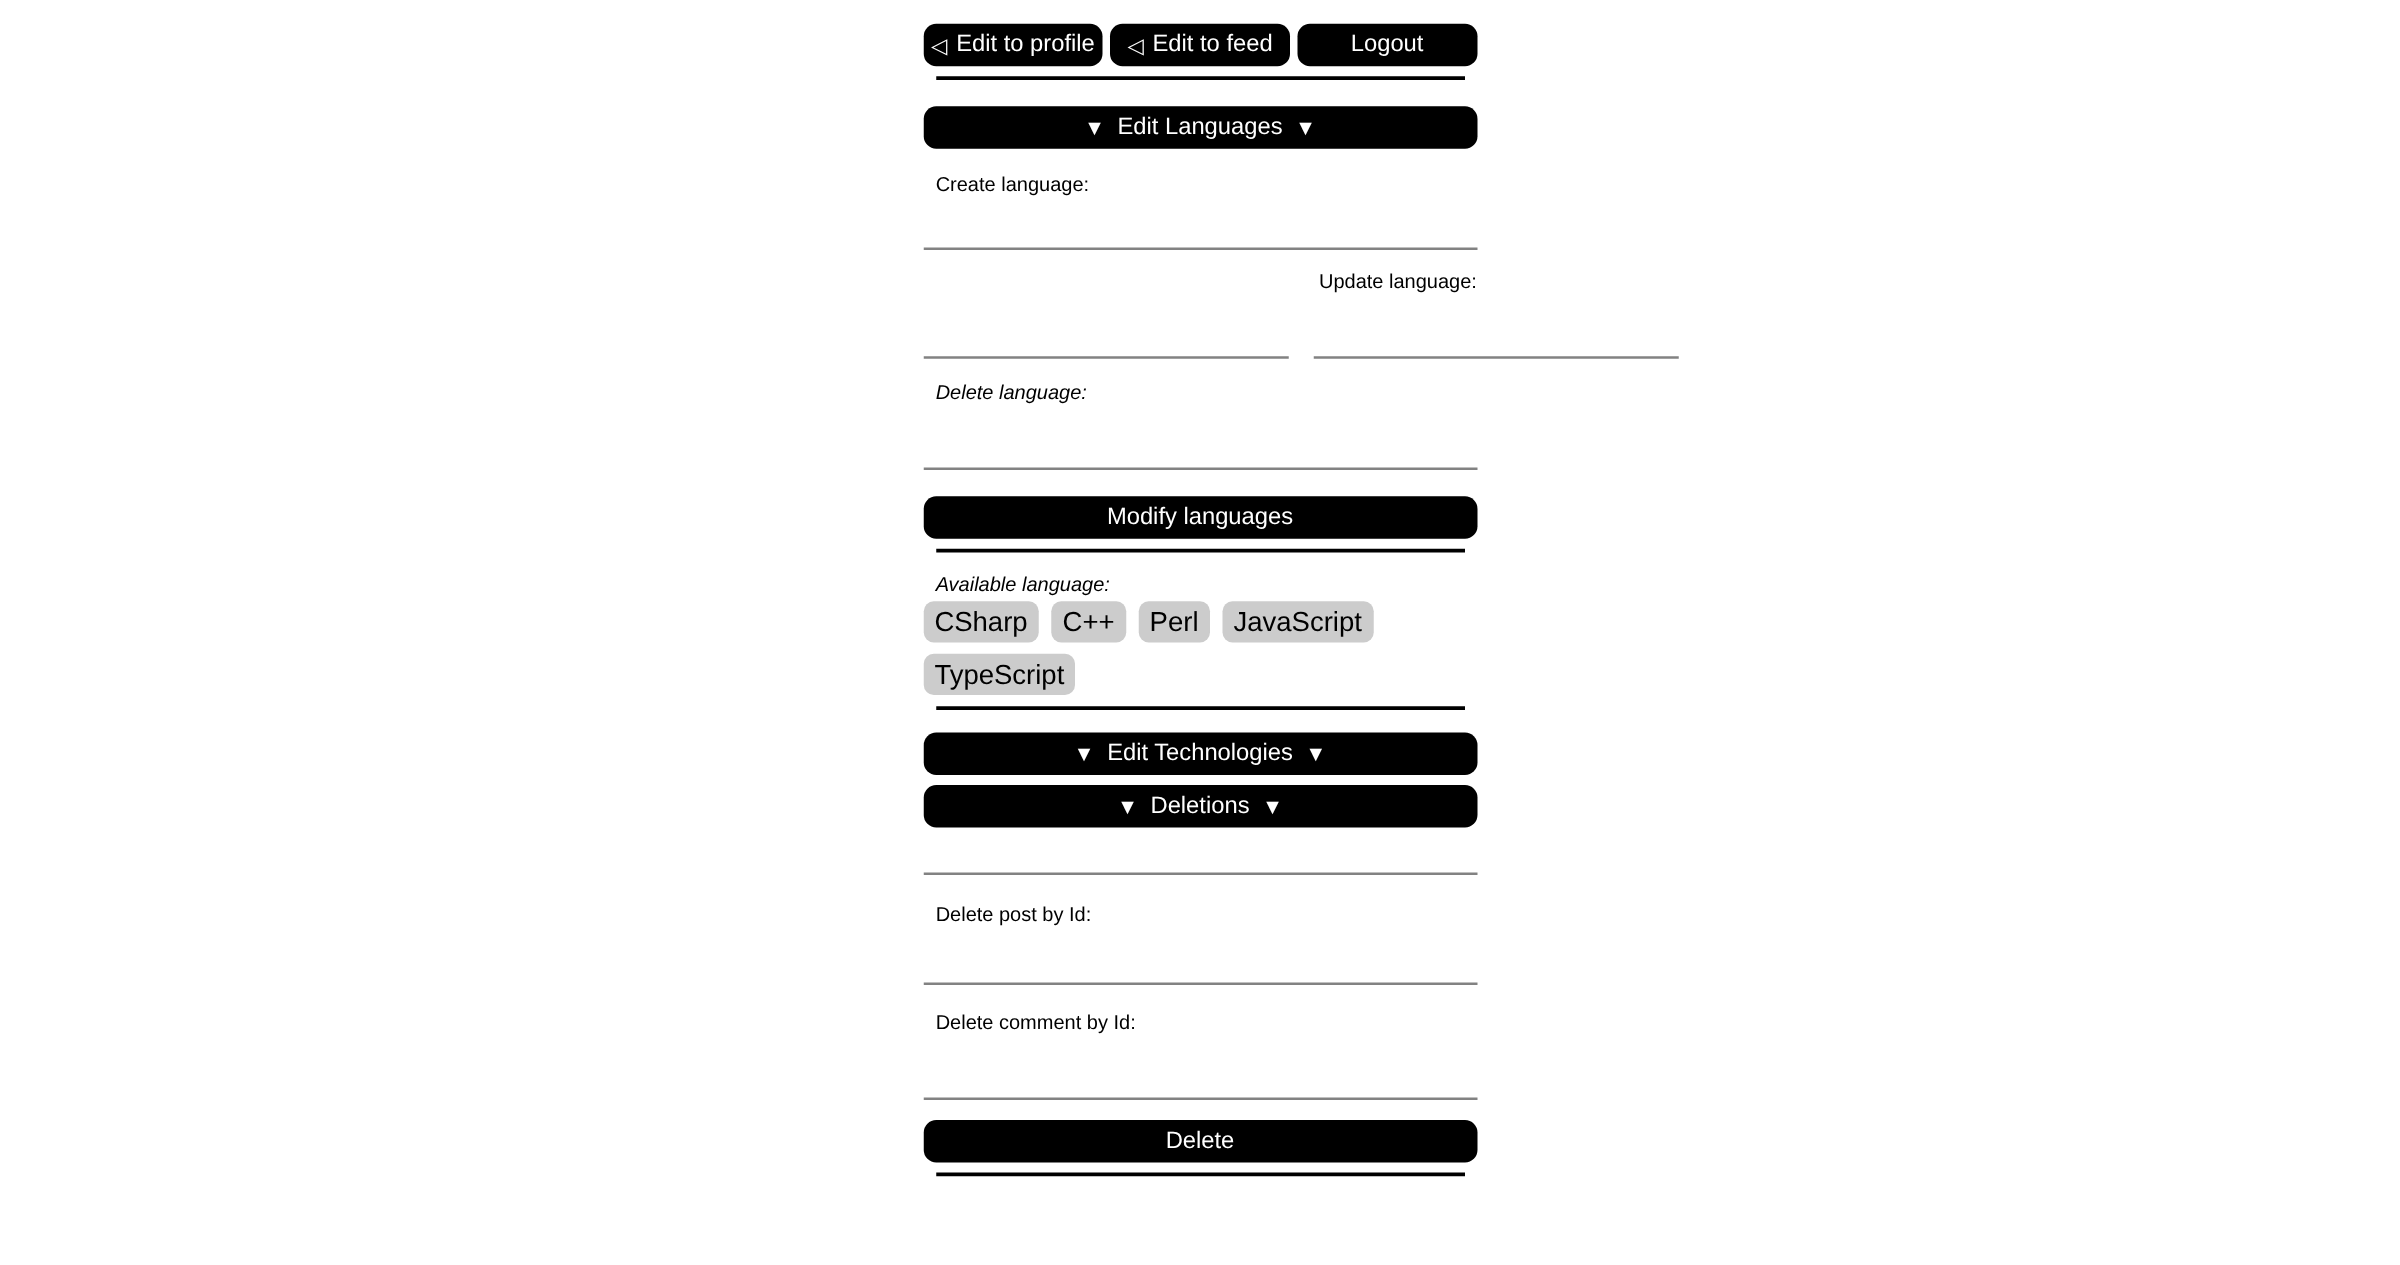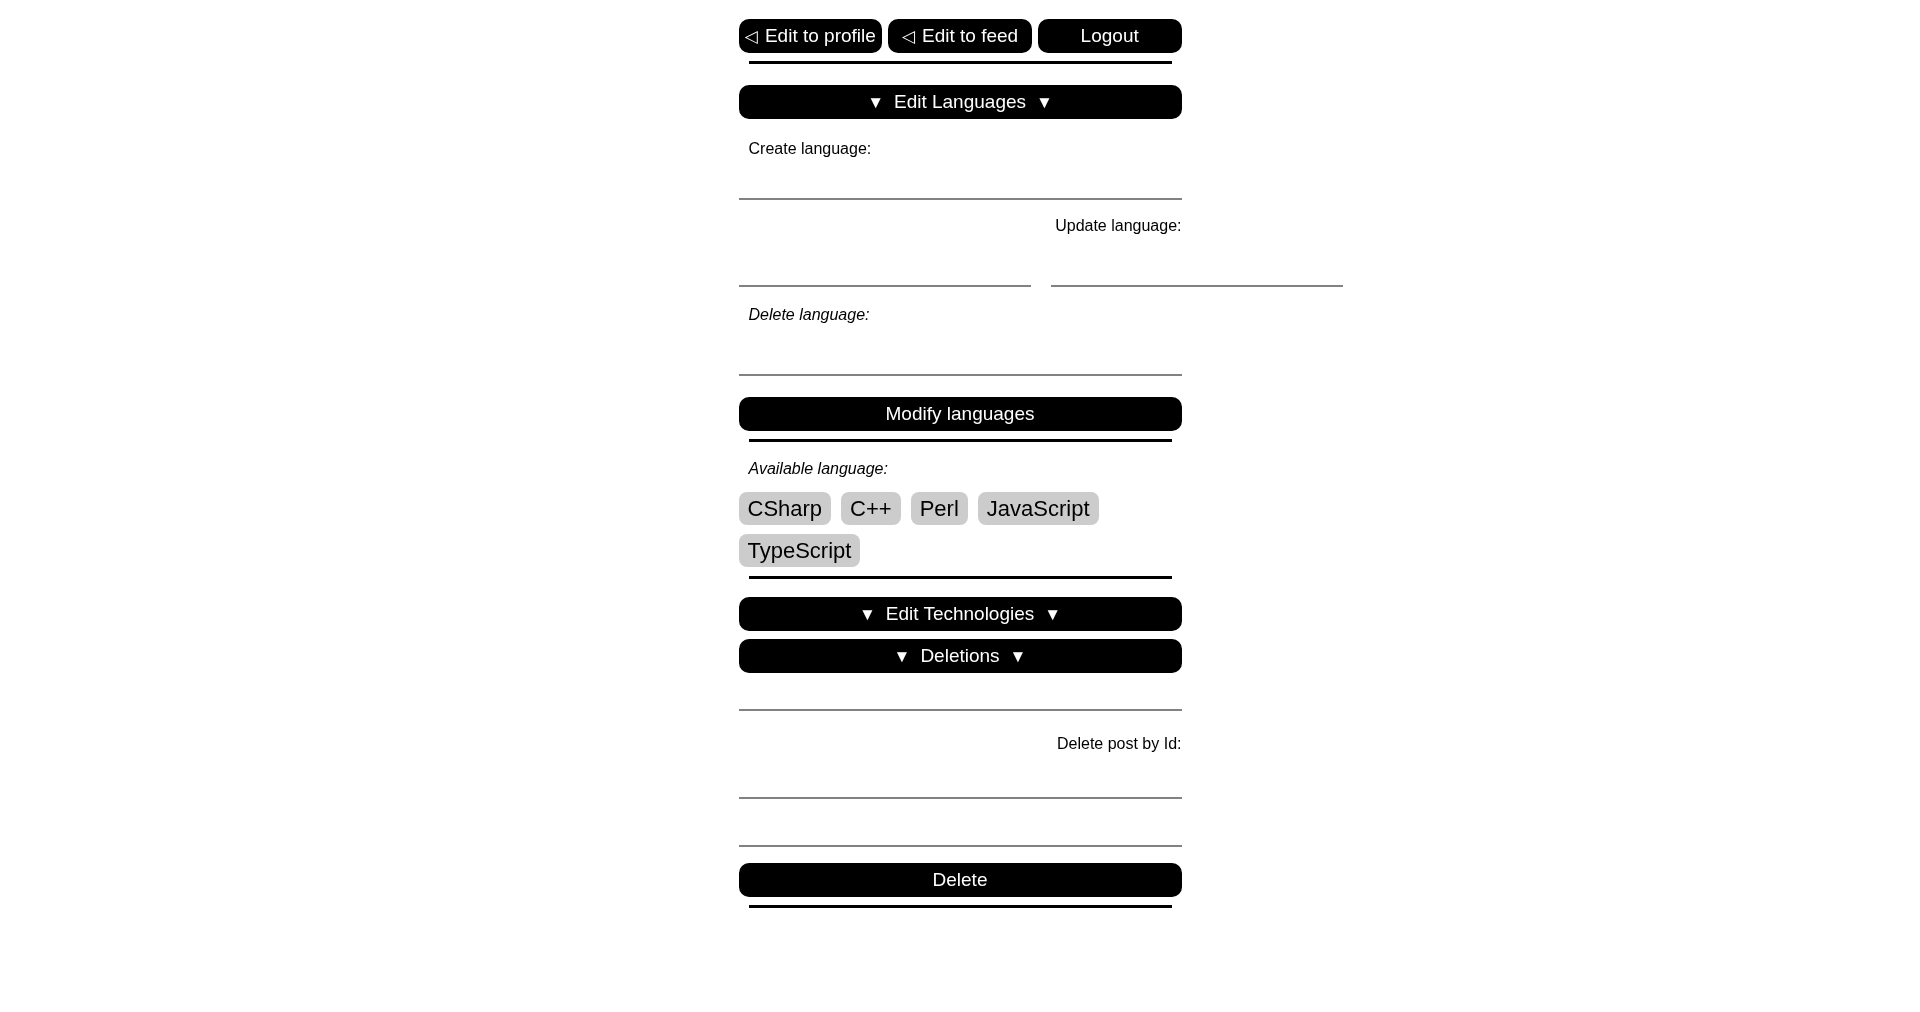--- a/index.html
+++ b/index.html
@@ -48,38 +48,38 @@
     border:none;border-bottom:2px solid var(--input-underline,#828282);
     border-radius:0;background:transparent;outline:none;
     font-family:inherit;font-size:22px;padding:0 2px;
   }
   .h38{height:38px;}
   .h42{height:42px;}
   .h48{height:48px;}
   .input-row{display:flex;gap:20px;}
   .input-row input{flex:1 1 0;width:auto;}
 
-  .chips{display:flex;flex-wrap:wrap;gap:9px 10px;align-items:center;margin-top:11px;}
+  .chips{display:flex;flex-wrap:wrap;gap:9px 10px;align-items:center;}
   .chip{
     background:var(--chip-bg,#ccc);
     color:var(--text,#000);
     border-radius:8px;
     padding:4px 9px;
     font-size:22px;line-height:25px;
     display:inline-block;
   }
   .avail-label{line-height:24px;}
 
   .mt8{margin-top:8px;}
   .mt13{margin-top:13px;text-align:right;}
   .mt15{margin-top:15px;font-style:italic;}
   .mt16{margin-top:16px;}
   .mt17{margin-top:17px;}
   .mt18{margin-top:18px;}
-  .mt20{margin-top:20px;text-align:right;}
+  .mt20{margin-top:20px;}
   .mt21{margin-top:21px;}
 </style>
 </head>
 <body>
 
 <div class="column">
 
   <div class="nav-row">
     <button class="nav-btn">
       <span class="tri">◁</span>
@@ -141,20 +141,21 @@
     <span class="tri">▼</span>
     <span>Deletions</span>
     <span class="tri">▼</span>
   </button>
 
   <input class="underline h38" type="text" value="" style="">
 
   <label class="field-label mt20">Delete post by Id:</label>
   <input class="underline h42" type="text" value="" style="">
 
+  <label class="field-label mt18">Delete comment by Id:</label>
   <input class="underline h48" type="text" value="" style="">
 
   <button class="btn-block mt16">
     <span>Delete</span>
   </button>
 
   <hr class="thick">
 
 </div>
 

